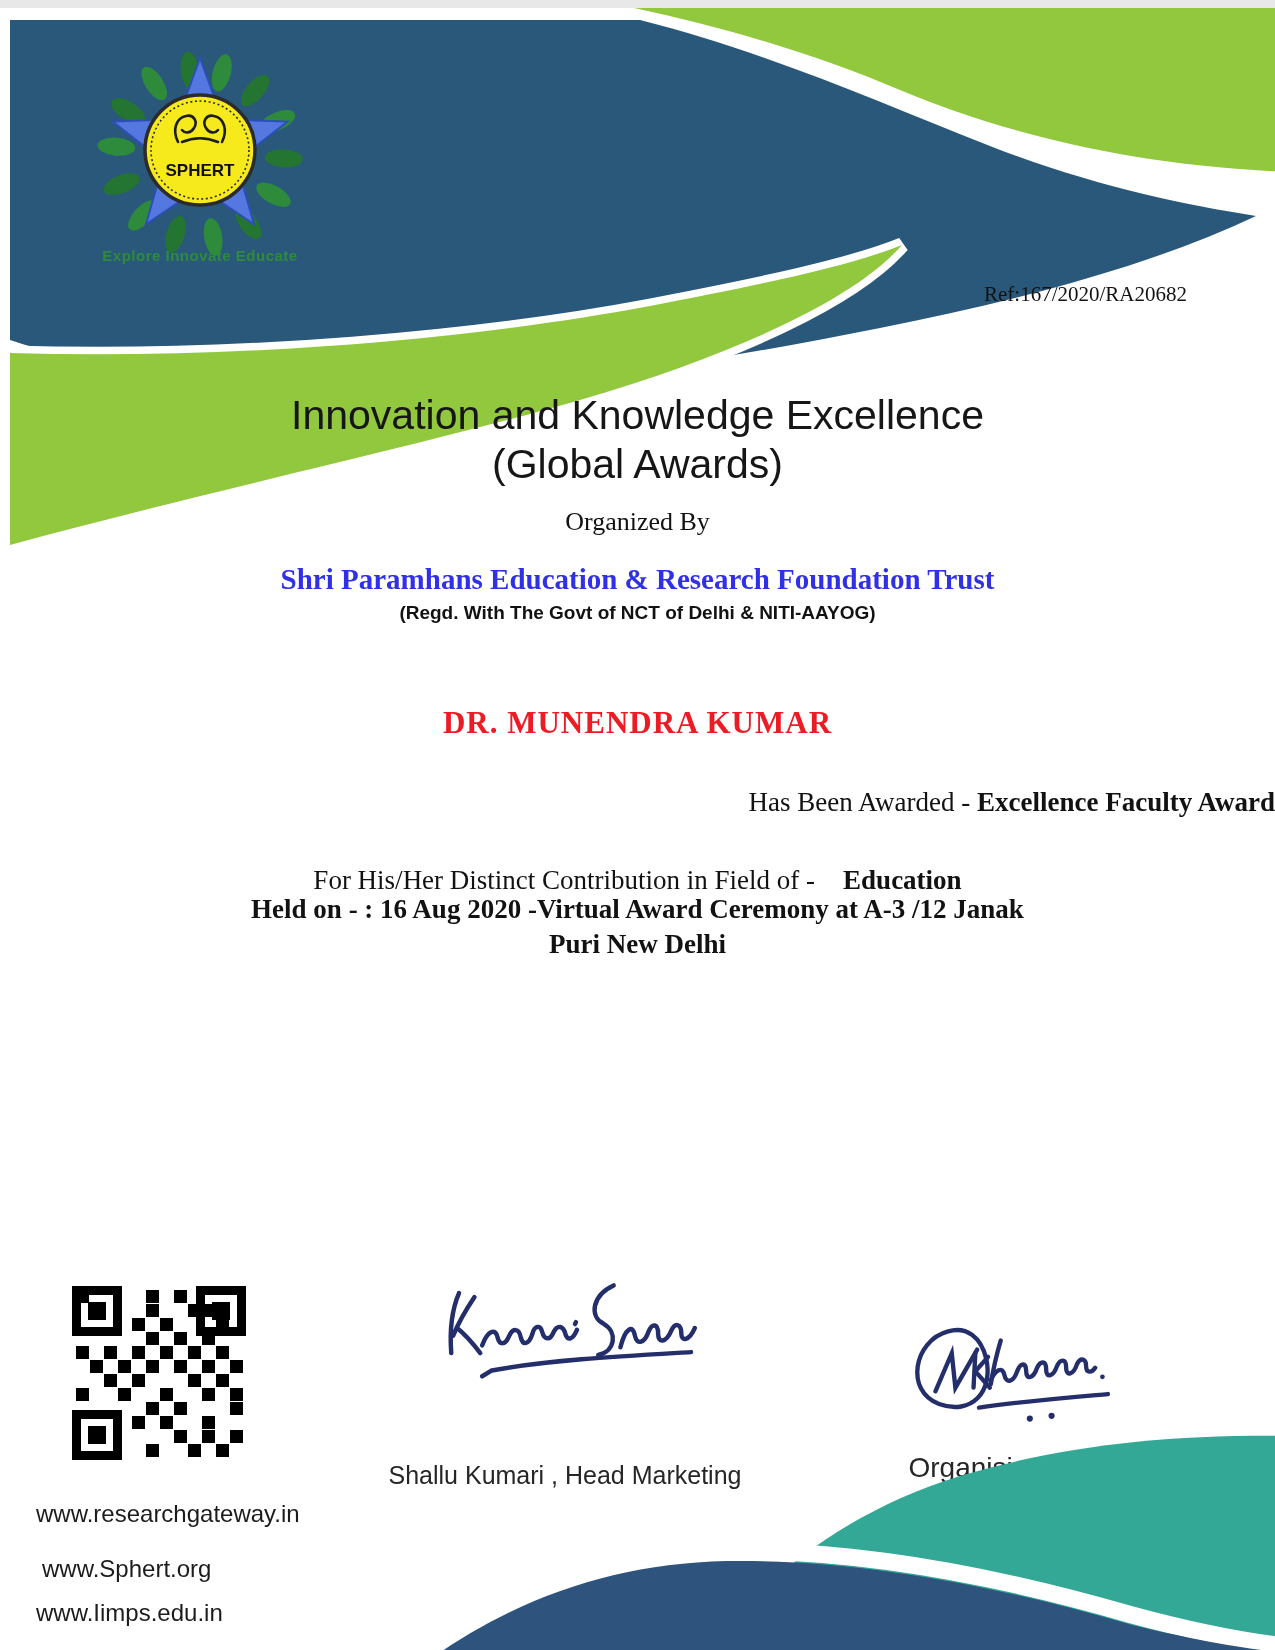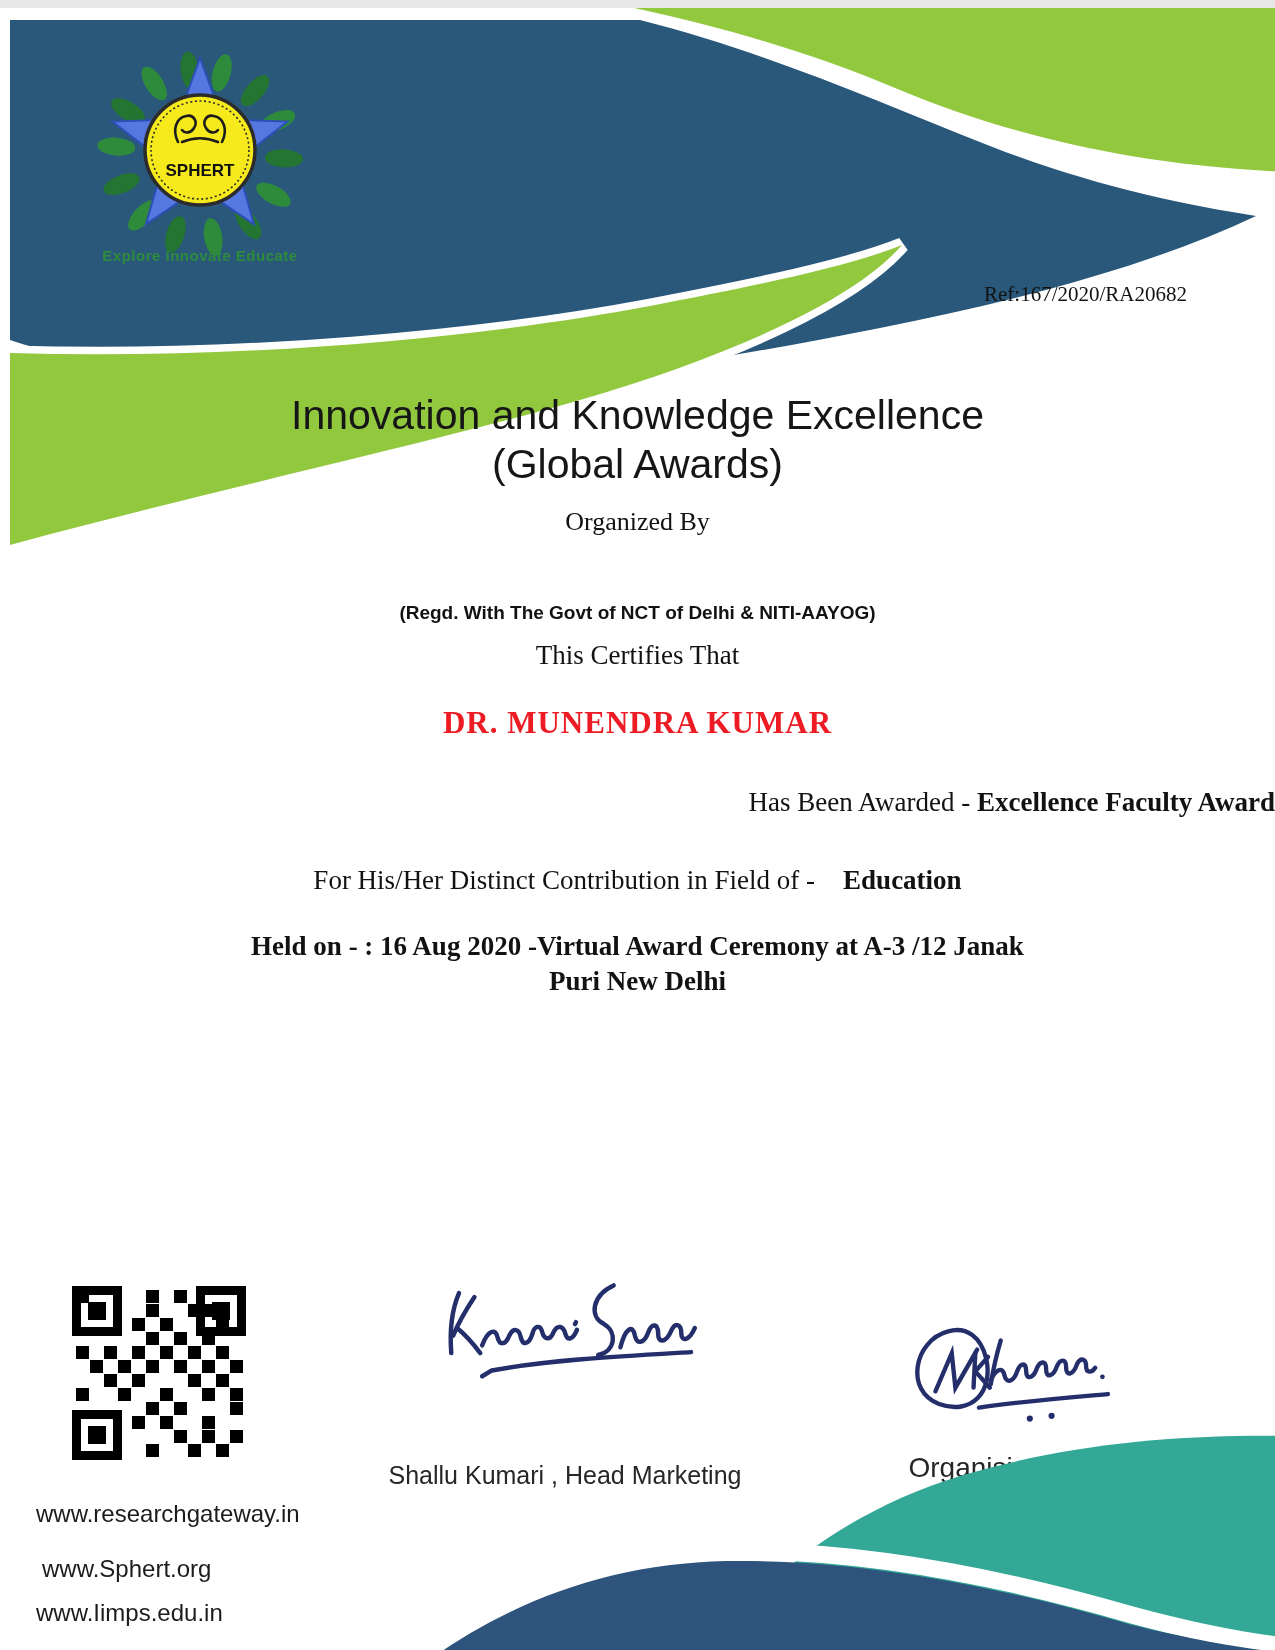--- a/index.html
+++ b/index.html
@@ -13,21 +13,21 @@
   .title{top:383px;font-family:"Liberation Sans", sans-serif;font-size:41px;line-height:1.2;color:#161616;}
   .organized{top:499px;font-size:26px;}
   .trust{top:555px;font-size:29px;font-weight:700;color:#3030e8;}
   .regd{top:594px;font-family:"Liberation Sans", sans-serif;font-size:19px;font-weight:700;text-align:center;}
   .certifies{top:632px;font-size:27px;}
   .recipient{top:697px;font-size:31px;font-weight:700;color:#ed1c24;letter-spacing:1px;}
   .awarded{top:779px;font-size:27px;text-align:right;}
   .awarded b{font-weight:700;}
   .contrib{top:857px;font-size:27px;}
   .contrib .field{font-weight:700;margin-left:28px;}
-  .held{top:921px;font-size:27px;font-weight:700;line-height:1.28;}
+  .held{top:884px;font-size:27px;font-weight:700;line-height:1.28;}
   
   .qr{position:absolute;left:66px;top:1272px;width:186px;height:186px;background:#fff;}
   .finder{position:absolute;width:50px;height:50px;border:9px solid #000;box-sizing:border-box;background:#fff;}
   .finder::after{content:"";position:absolute;left:7px;top:7px;width:18px;height:18px;background:#000;}
   .f-tl{left:6px;top:6px;}  .f-tr{right:6px;top:6px;}  .f-bl{left:6px;bottom:6px;}
   .qr-dots{position:absolute;left:10px;top:10px;width:13px;height:13px;background:#000;
     box-shadow:
       70px 0 #000,98px 0 #000,126px 14px 0 #000,
       70px 14px #000,112px 14px #000,
       56px 28px #000,84px 28px #000,140px 28px #000,
@@ -99,22 +99,22 @@
   </svg>
 
   <div class="ref">Ref:167/2020/RA20682</div>
 
   <div class="row title">
     <div>Innovation and Knowledge Excellence</div>
     <div>(Global Awards)</div>
   </div>
 
   <div class="row organized">Organized By</div>
+  <div class="row trust">Shri Paramhans Education &amp; Research Foundation Trust</div>
   <div class="row regd">(Regd. With The Govt of NCT of Delhi &amp; NITI-AAYOG)</div>
-  <div class="row certifies">This Certifies That</div>
   <div class="row recipient">DR. MUNENDRA KUMAR</div>
 
   <div class="row awarded"><span>Has Been Awarded - </span><b>Excellence Faculty Award</b></div>
 
   <div class="row contrib"><span>For His/Her Distinct Contribution in Field of -</span><span class="field">Education</span></div>
 
   <div class="row held">
     <div>Held on - : 16 Aug 2020 -Virtual Award Ceremony at A-3 /12 Janak</div>
     <div>Puri New Delhi</div>
   </div>

